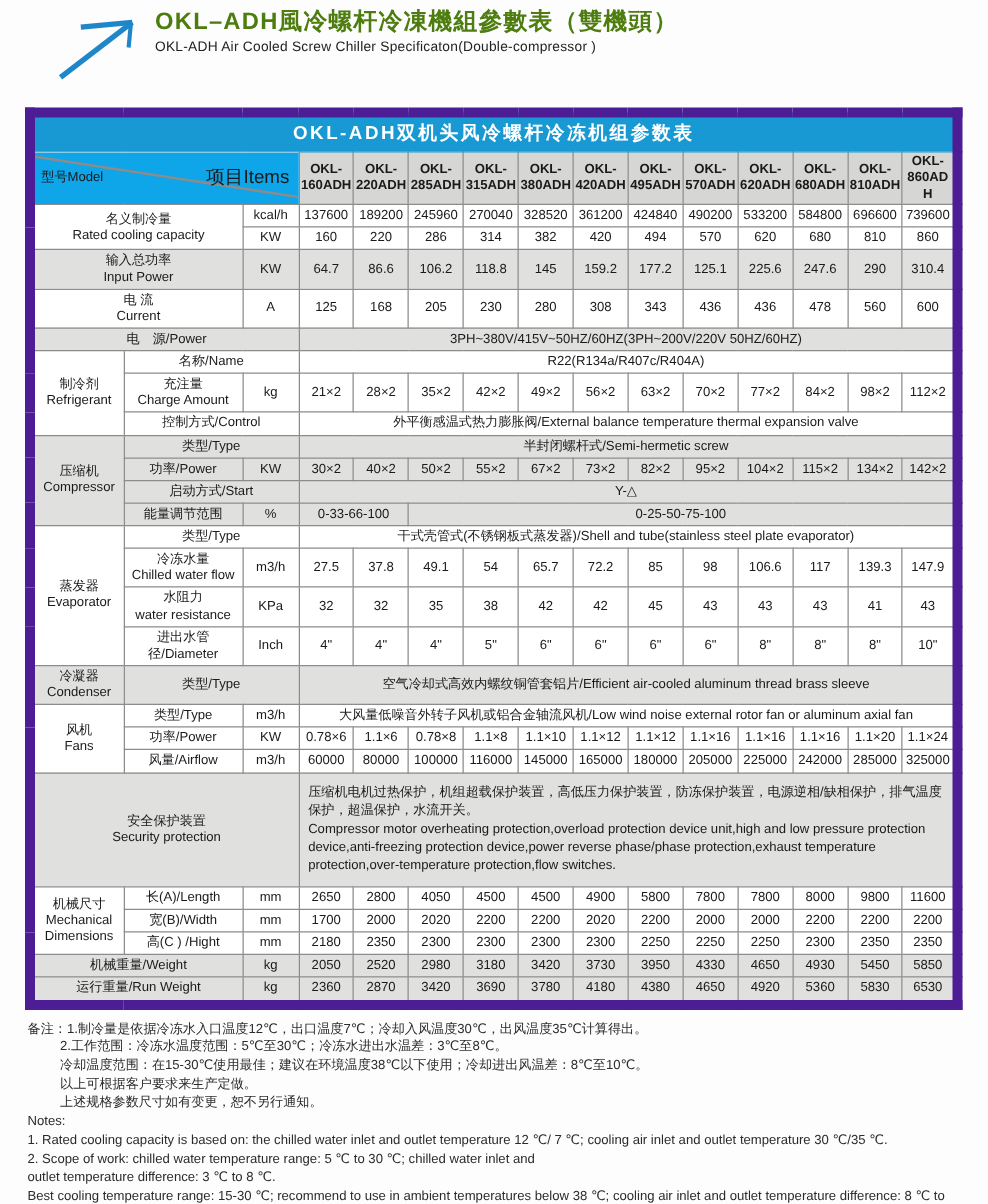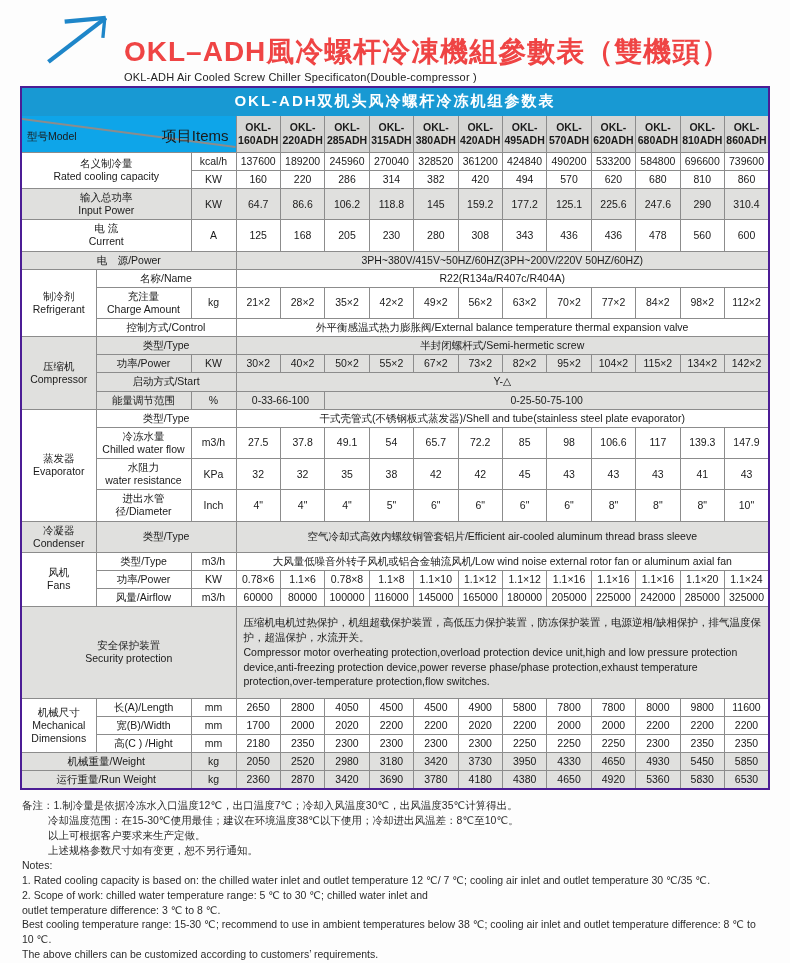--- a/index.html
+++ b/index.html
@@ -1,22 +1,22 @@
 <!DOCTYPE html>
 <html><head>
 <meta charset="utf-8">
 <style>
   html,body{margin:0;padding:0;background:#fdfdfd;}
   body{width:790px;font-family:"Liberation Sans","DejaVu Sans",sans-serif;color:#1a1a1a;position:relative;}
   .page-header{position:relative;height:86px;}
   .logo{position:absolute;left:36px;top:8px;width:86px;height:58px;}
   .titles{position:absolute;left:124px;top:6px;}
-  .title-zh{font-size:28px;font-weight:700;letter-spacing:1px;color:#ef4444;line-height:1.3;margin-top:28px;}
+  .title-zh{font-size:19px;font-weight:700;letter-spacing:1px;color:#4d7c0f;line-height:1.3;}
   .title-en{font-size:11px;font-weight:500;color:#222;margin-top:1px;letter-spacing:.2px;}
-  table{border-collapse:collapse;table-layout:fixed;width:750px;margin:0 0 0 20px;border:2px solid #4c1d95;}
+  table{border-collapse:collapse;table-layout:fixed;width:750px;margin:0 0 0 20px;border:8px solid #4c1d95;}
   td,th{border:1px solid #8c8c8c;font-size:10.5px;text-align:center;vertical-align:middle;padding:2px 1px;line-height:1.25;word-break:break-word;}
   tr.sep td, tr.sep th{border-top:1.6px solid #4a4a4a;}
   tr.bg-g td{background:#e0e0de;}
   tr.bg-w td{background:#ffffff;}
   td.caption{background:#1899d3;color:#fff;font-size:15px;font-weight:700;letter-spacing:2px;padding:4px 0;border:1px solid #1899d3;}
   tr.head th{background:#d6d6d4;font-weight:700;height:34px;padding:1px 0;}
   td.corner{background:#0ea5e9;position:relative;height:34px;padding:0;}
   .corner-svg{position:absolute;left:0;top:0;width:100%;height:100%;}
   .corner-model{position:absolute;left:5px;top:14px;font-size:10.5px;}
   .corner-items{position:absolute;right:7px;top:11px;font-size:15px;}
@@ -943,20 +943,21 @@
         <td data-interactable="false">
           <div>6530</div>
         </td>
       </tr>
     </tbody>
 </table>
 
 <div class="notes" data-interactable="false">
   <div id="notes-zh" data-interactable="false">
       <div data-interactable="false">备注：1.制冷量是依据冷冻水入口温度12℃，出口温度7℃；冷却入风温度30℃，出风温度35℃计算得出。</div>
+      <div class="ind" data-interactable="false">2.工作范围：冷冻水温度范围：5℃至30℃；冷冻水进出水温差：3℃至8℃。</div>
       <div class="ind" data-interactable="false">冷却温度范围：在15-30℃使用最佳；建议在环境温度38℃以下使用；冷却进出风温差：8℃至10℃。</div>
       <div class="ind" data-interactable="false">以上可根据客户要求来生产定做。</div>
       <div class="ind" data-interactable="false">上述规格参数尺寸如有变更，恕不另行通知。</div>
     </div>
   <div id="notes-en" data-interactable="false">
       <div data-interactable="false">Notes:</div>
       <div data-interactable="false">1. Rated cooling capacity is based on: the chilled water inlet and outlet temperature 12 ℃/ 7 ℃; cooling air inlet and outlet temperature 30 ℃/35 ℃.</div>
       <div data-interactable="false">2. Scope of work: chilled water temperature range: 5 ℃ to 30 ℃; chilled water inlet and</div>
       <div data-interactable="false">outlet temperature difference: 3 ℃ to 8 ℃.</div>
       <div data-interactable="false">Best cooling temperature range: 15-30 ℃; recommend to use in ambient temperatures below 38 ℃; cooling air inlet and outlet temperature difference: 8 ℃ to 10 ℃.</div>

